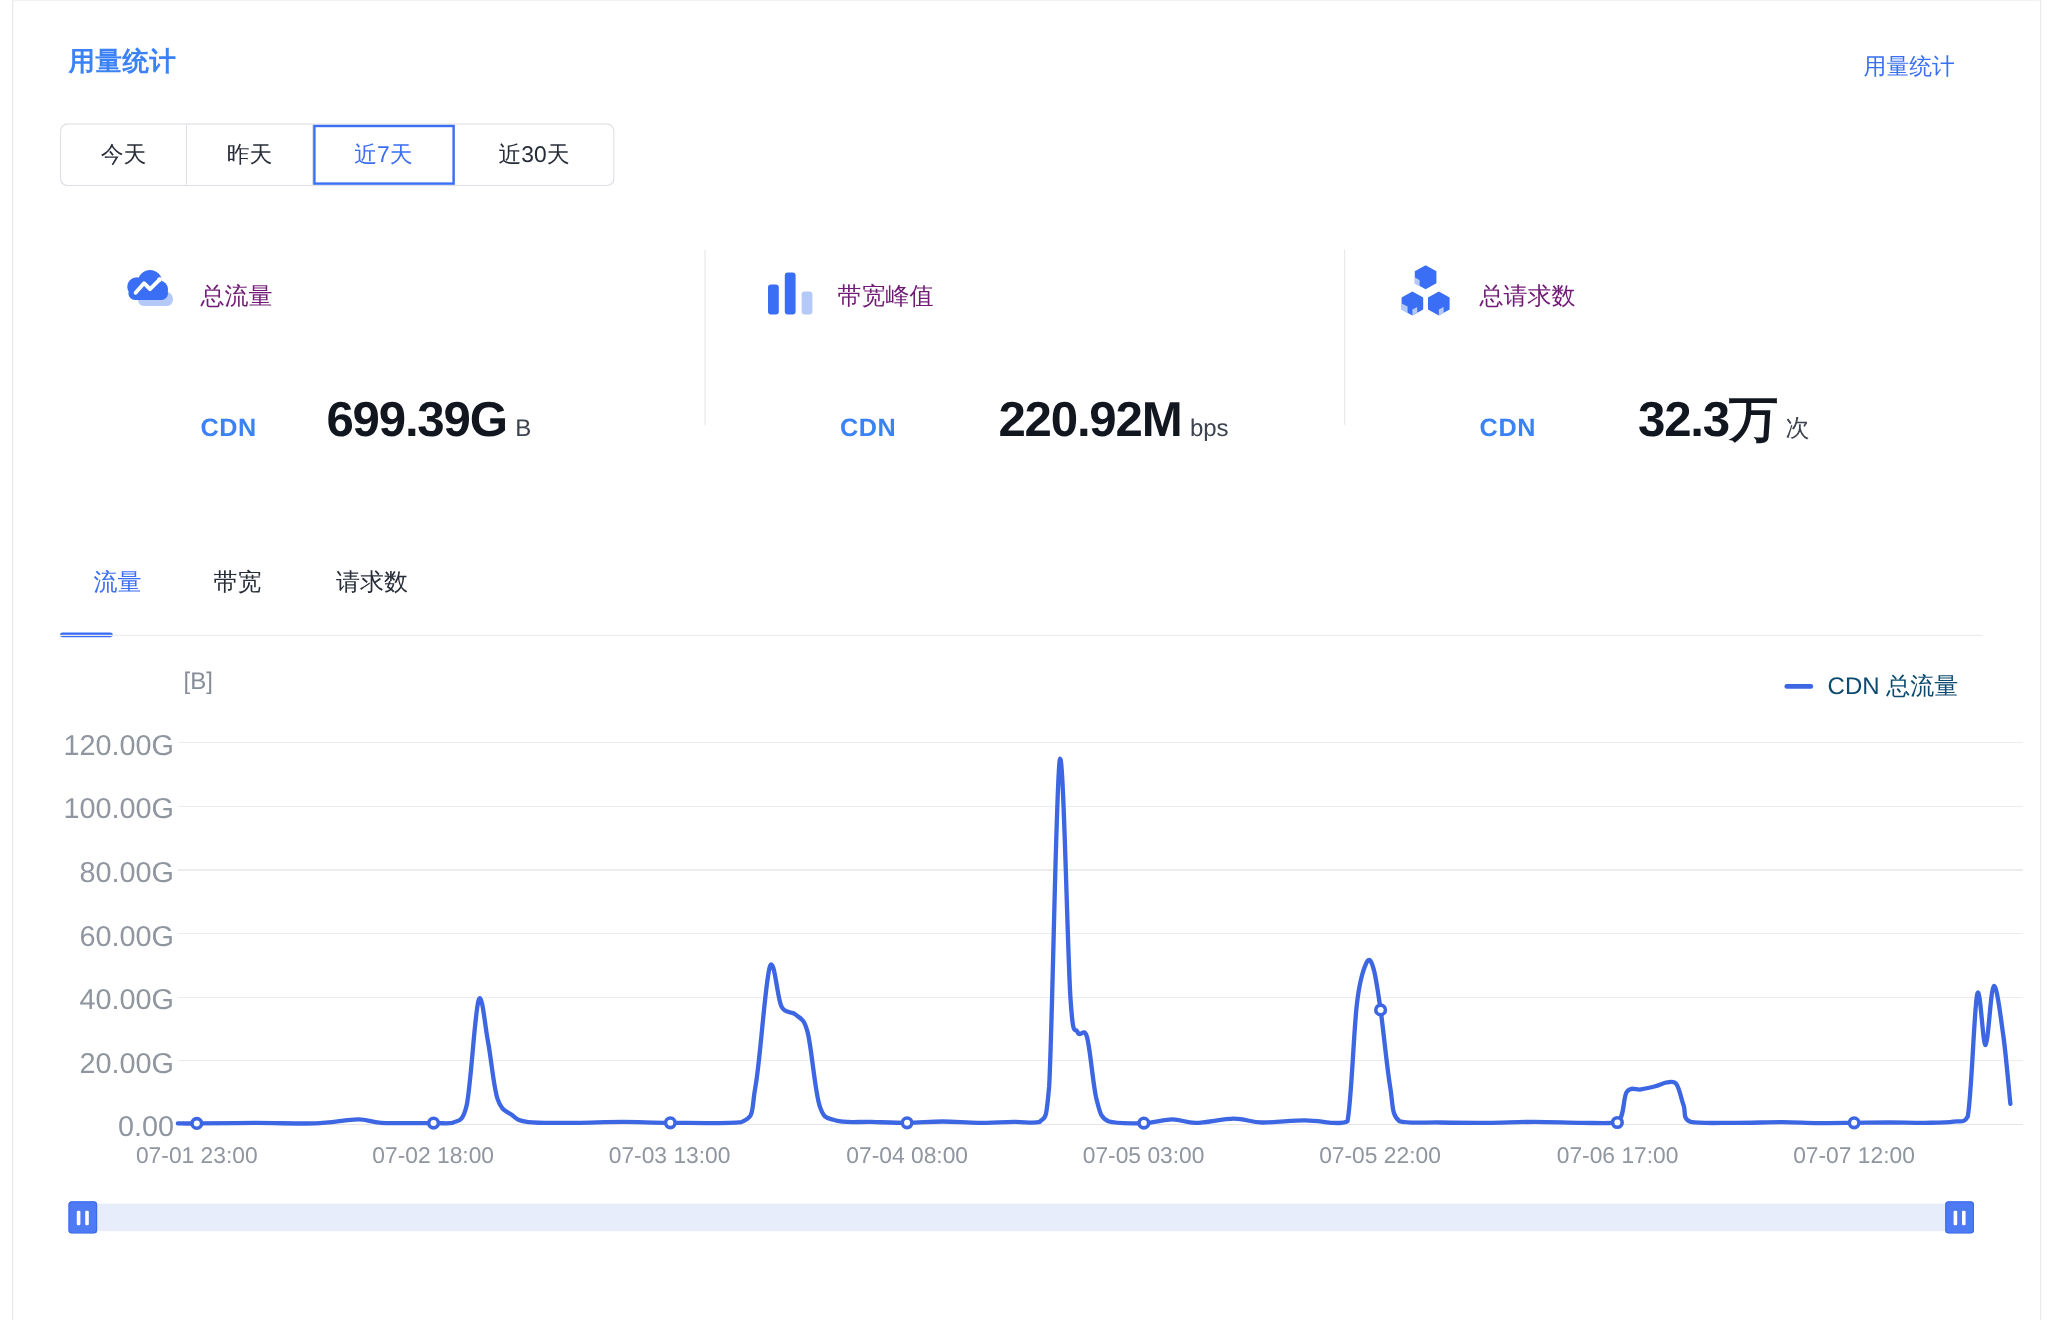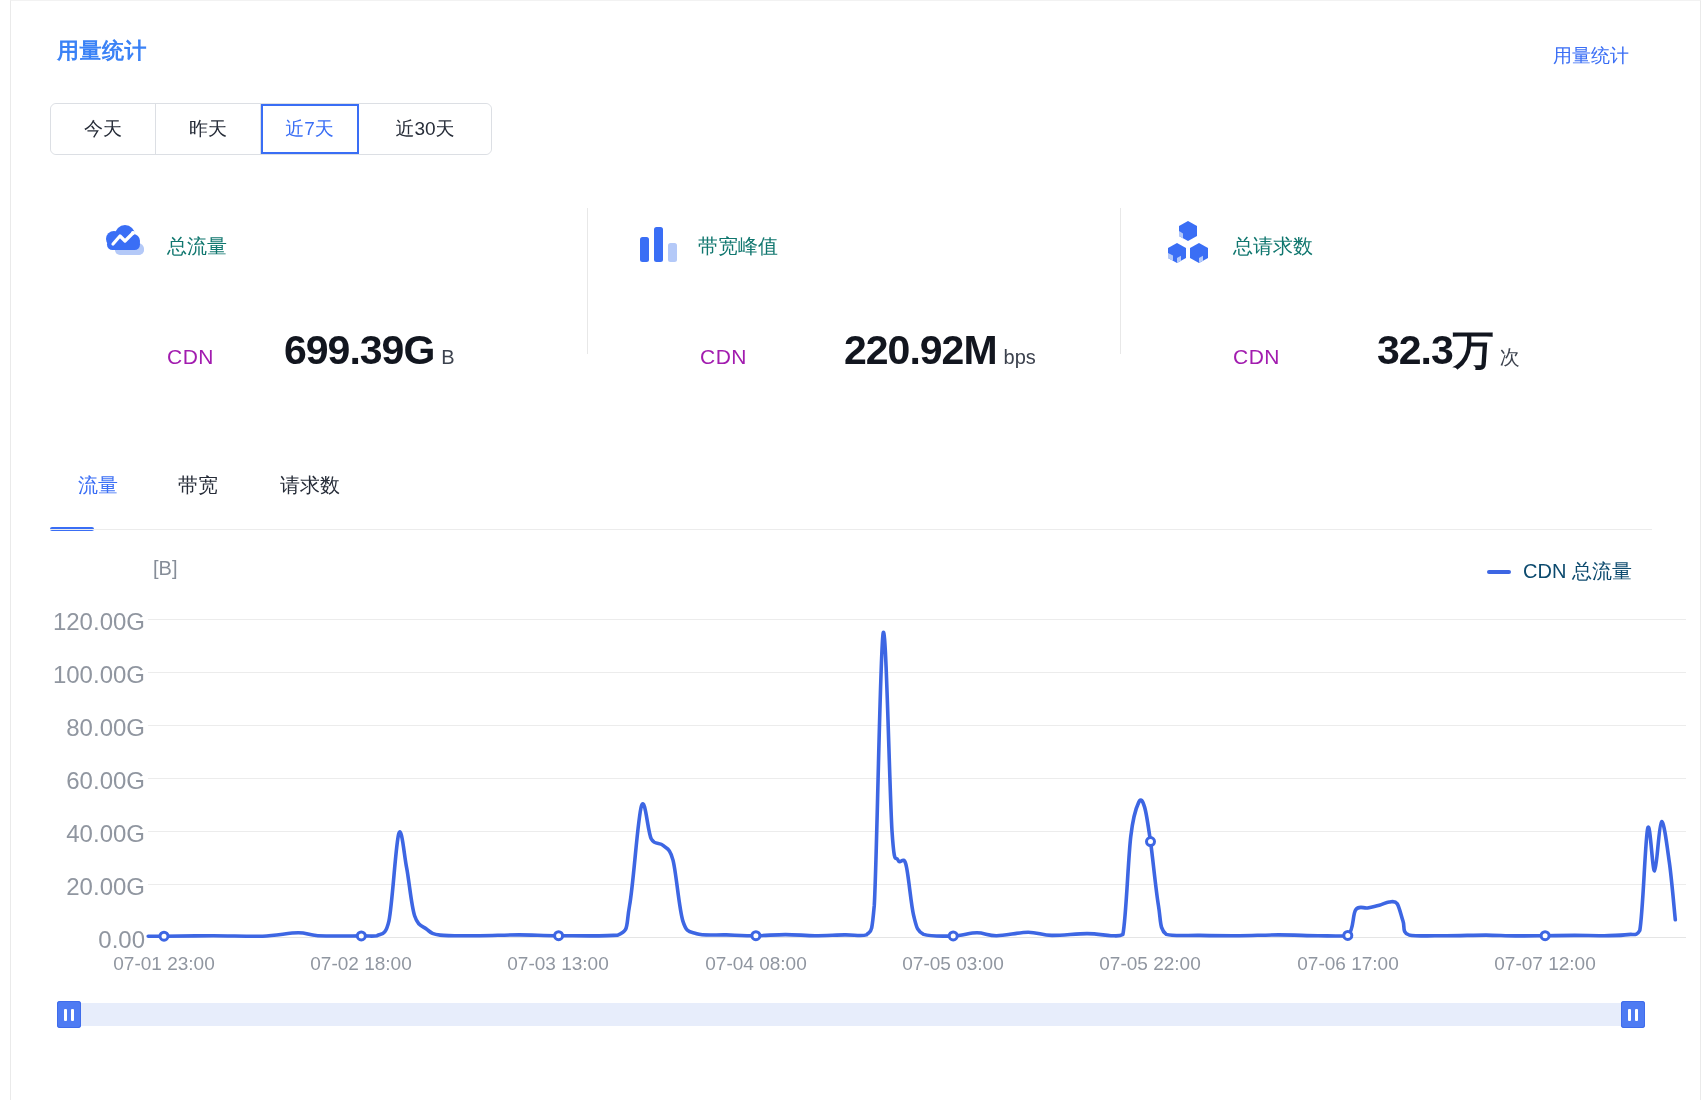--- a/index.html
+++ b/index.html
@@ -14,23 +14,23 @@
   
   .range-group{left:50px;top:103px;height:50px;display:flex;border:1px solid #dcdfe4;border-radius:6px;background:#fff;}
   .range-tab{display:flex;align-items:center;justify-content:center;font-size:19px;color:#262c38;
              border-right:1px solid #dcdfe4;cursor:pointer;box-sizing:border-box;background:#fff;}
   .range-tab:last-child{border-right:none;border-radius:0 6px 6px 0;}
   .range-tab:first-child{border-radius:6px 0 0 6px;}
   .range-tab.active{outline:2px solid #3a6ef5;outline-offset:-2px;color:#3a6ef5;z-index:2;}
   
   .vdiv{width:1px;background:#e8e8e8;top:208px;height:146px;}
   .stat-icon{width:46px;height:46px;}
-  .stat-label{font-size:20px;color:#0f766e;}
-  .stat-cdn{font-size:21px;font-weight:400;color:#a21caf;letter-spacing:.5px;margin-top:37px;}
-  .stat-value{font-size:41px;font-weight:bold;color:#12161f;letter-spacing:-1px;line-height:1;margin-left:12px;}
+  .stat-label{font-size:20px;color:#701a75;}
+  .stat-cdn{font-size:21px;font-weight:700;color:#3b82f6;letter-spacing:.5px;margin-top:37px;}
+  .stat-value{font-size:41px;font-weight:bold;color:#12161f;letter-spacing:-1px;line-height:1;}
   .stat-unit{font-size:20px;font-weight:normal;color:#3c424e;letter-spacing:0;margin-left:7px;}
   .value-row{display:flex;align-items:baseline;}
   
   .metric-tab{top:472px;font-size:20px;color:#262c38;cursor:pointer;margin-left:28px;}
   .metric-tab.active{color:#3a6ef5;}
   .tab-underline{left:50px;top:527px;width:44px;height:4px;border-radius:2px;background:#3a6ef5;}
   .tab-divider{left:50px;top:529px;width:1602px;height:1px;background:#ececec;}
   
   .unit-label{left:153px;top:557px;font-size:20px;color:#868d98;}
   .legend{left:1487px;top:558px;display:flex;align-items:center;cursor:pointer;}
@@ -49,21 +49,21 @@
 <body>
 
 <div class="frame"></div>
 
 <div class="abs title">用量统计</div>
 <div class="abs more-link">用量统计</div>
 
 <div class="abs range-group">
   <div class="range-tab" style="width:105px">今天</div>
   <div class="range-tab" style="width:105px">昨天</div>
-  <div class="range-tab active" style="width:98px">近7天</div>
+  <div class="range-tab active" style="width:118px">近7天</div>
   <div class="range-tab" style="width:132px">近30天</div>
 </div>
 
 <div class="abs vdiv" style="left:587px"></div>
 <div class="abs vdiv" style="left:1120px"></div>
 
 <div class="abs" style="left:101px;top:221px">
   <svg class="stat-icon" viewBox="0 0 46 46">
     <g fill="#B4C9F8">
       <circle cx="20" cy="24" r="8"></circle>

